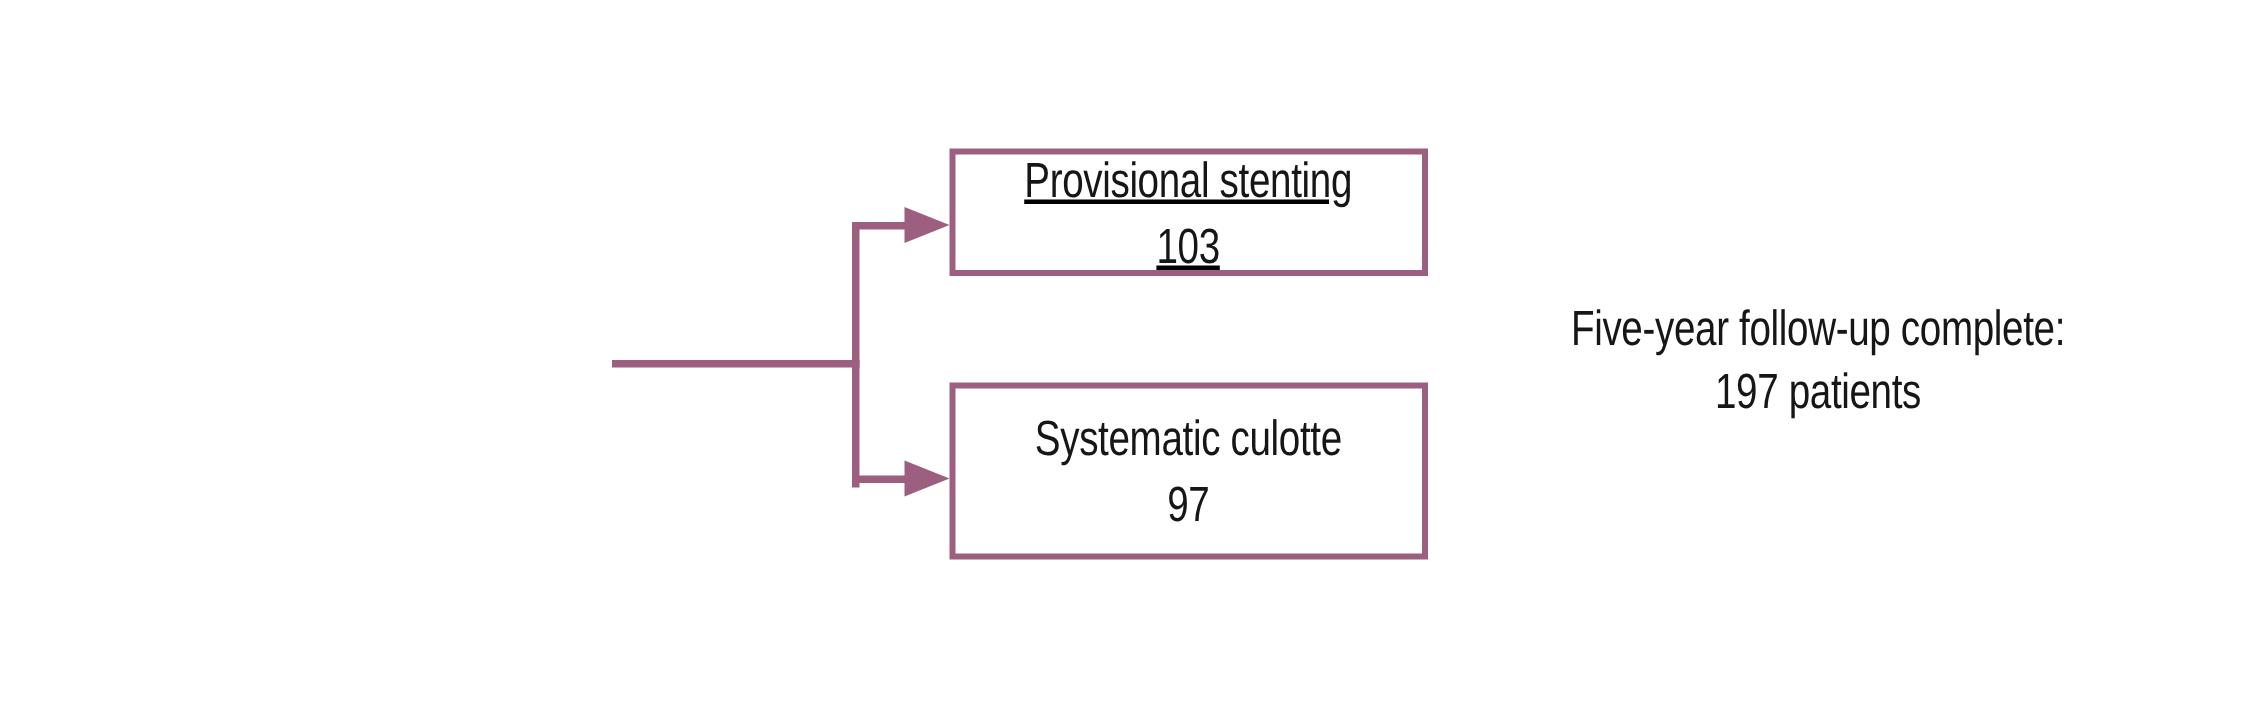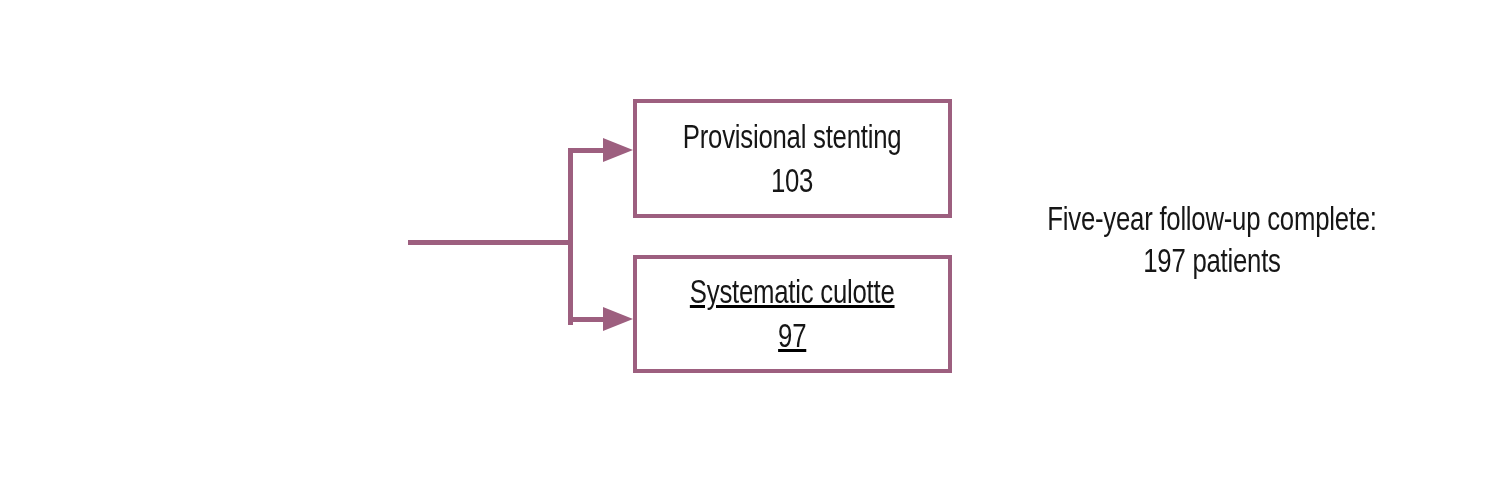--- a/index.html
+++ b/index.html
@@ -22,22 +22,22 @@
   .box {
     position: absolute;
     border: 4px solid var(--accent);
     background: #ffffff;
     box-sizing: border-box;
     display: flex;
     align-items: center;
     justify-content: center;
   }
   .box-patients   { left: 170px; top: 153px; width: 238px; height: 169px; }
-  .box-provisional{ left: 633px; top:  99px; width: 319px; height: 119px; }
-  .box-culotte    { left: 633px; top: 255px; width: 319px; height: 118px; text-decoration: underline; }
+  .box-provisional{ left: 633px; top:  99px; width: 319px; height: 85px; text-decoration: underline; }
+  .box-culotte    { left: 633px; top: 255px; width: 319px; height: 118px; }
 
   .node-text {
     text-align: center;
     color: var(--ink);
     font-size: 33px;
     line-height: 44px;
     white-space: nowrap;
     transform: scaleX(0.78);
     transform-origin: 50% 50%;
     letter-spacing: -0.3px;

